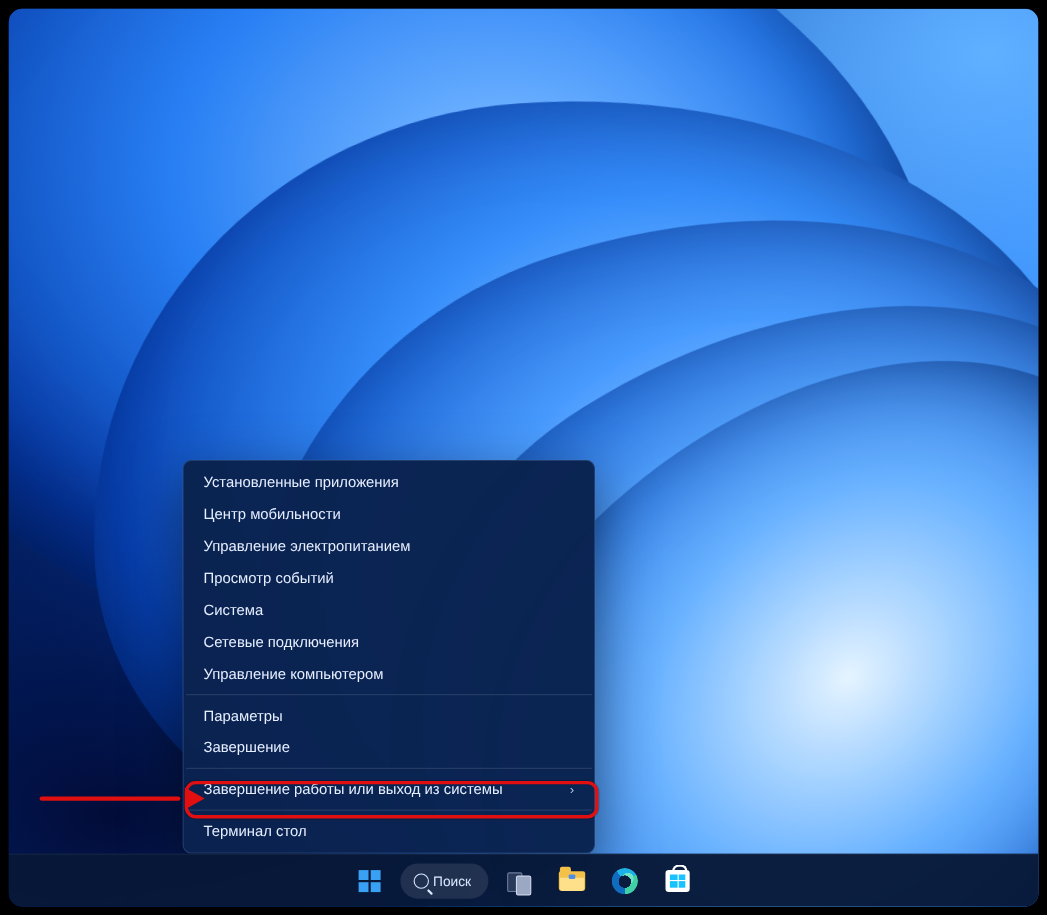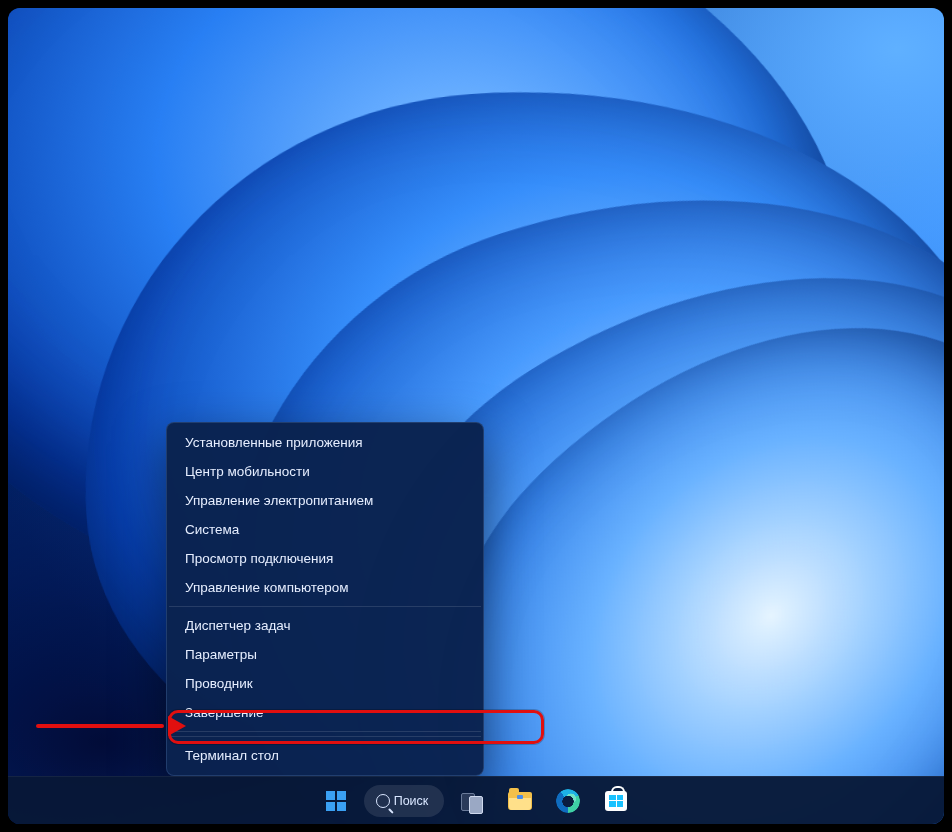--- a/index.html
+++ b/index.html
@@ -110,21 +110,21 @@
     .store-ico .w span:nth-child(1){ background:#19c2ff; }
     .store-ico .w span:nth-child(2){ background:#19c2ff; }
     .store-ico .w span:nth-child(3){ background:#19c2ff; }
     .store-ico .w span:nth-child(4){ background:#19c2ff; }
 
     
     .power-menu {
       position: absolute;
       left: 158px;
       bottom: 48px;
-      width: 318px;
+      width: 375px;
       background: rgba(10, 35, 80, 0.98);
       border: 1px solid rgba(120,160,220,.22);
       border-radius: 8px;
       padding: 5px 0;
       color: #e6eeff;
       box-shadow: 0 18px 50px rgba(0,0,0,.5);
       font-size: 13.5px;
     }
     .pm-item {
       display: flex;
@@ -202,42 +202,43 @@
       <div class="pm-item">
         <span>Установленные приложения</span>
       </div>
       <div class="pm-item">
         <span>Центр мобильности</span>
       </div>
       <div class="pm-item">
         <span>Управление электропитанием</span>
       </div>
       <div class="pm-item">
+        <span>Просмотр событий</span>
+      </div>
+      <div class="pm-item">
         <span>Система</span>
       </div>
       <div class="pm-item">
-        <span>Просмотр подключения</span>
+        <span>Сетевые подключения</span>
       </div>
       <div class="pm-item">
         <span>Управление компьютером</span>
       </div>
       <div class="pm-sep"></div>
       <div class="pm-item">
-        <span>Диспетчер задач</span>
-      </div>
-      <div class="pm-item">
         <span>Параметры</span>
       </div>
       <div class="pm-item">
-        <span>Проводник</span>
-      </div>
-      <div class="pm-item">
         <span>Завершение</span>
       </div>
       <div class="pm-sep"></div>
+      <div class="pm-item highlighted">
+        <span>Завершение работы или выход из системы</span>
+        <span class="chev">›</span>
+      </div>
       <div class="pm-sep"></div>
       <div class="pm-item">
         <span>Терминал стол</span>
       </div>
     </div>
 
   <div class="frame"></div>
   <div class="arrow">
     <div class="shaft"></div>
       <div class="head"></div>

